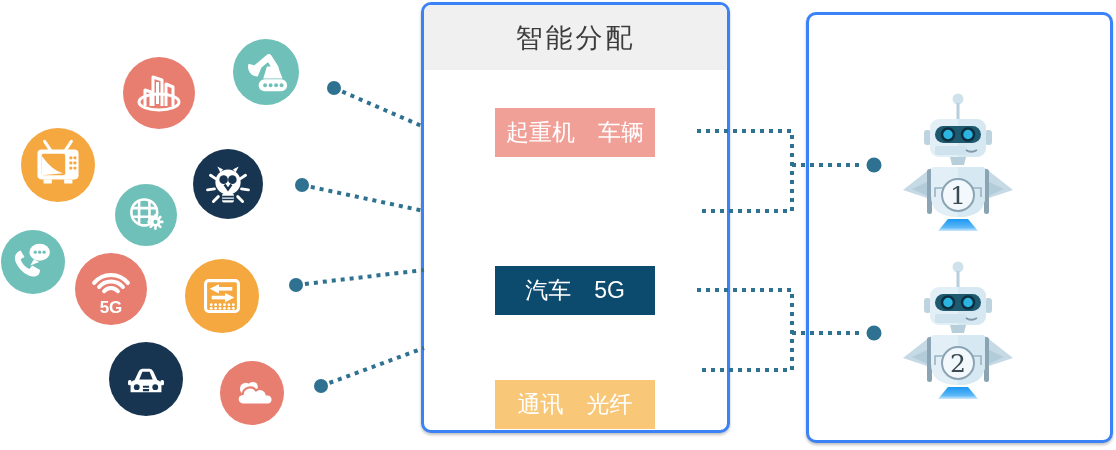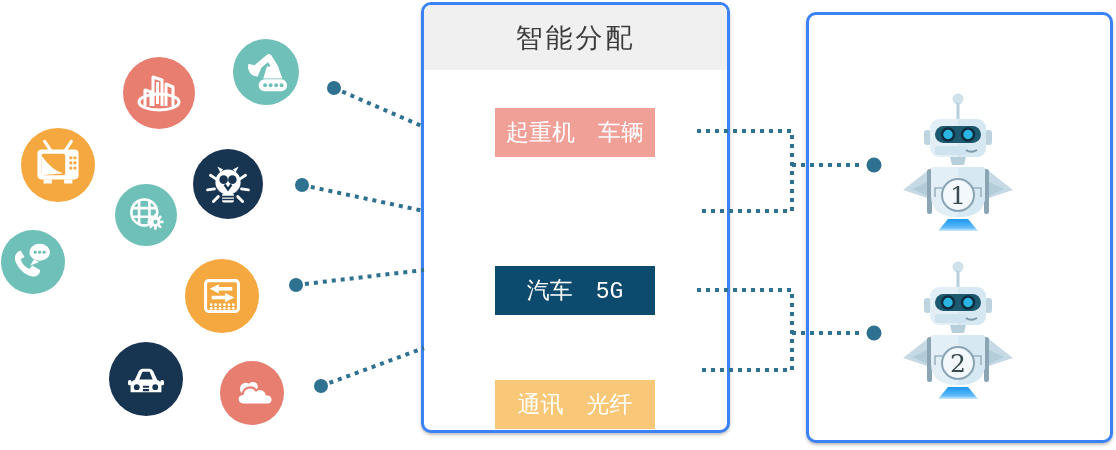--- a/index.html
+++ b/index.html
@@ -24,21 +24,21 @@
   .panel-mid{left:421px;top:2px;width:303px;height:425px;}
   .panel-right{left:806px;top:12px;width:301px;height:425px;}
   .panel-header{
     position:absolute;left:0;top:0;right:0;height:65px;background:#f0f0f0;
     border-radius:7px 7px 0 0;display:flex;align-items:center;justify-content:center;
     font-size:27px;color:#3c3c3c;letter-spacing:3px;
   }
   .alloc-label{
     position:absolute;left:71px;width:160px;height:49px;
     display:flex;align-items:center;justify-content:center;
-    color:#ffffff;font-size:23px;font-family:Liberation Mono, monospace;
+    color:#ffffff;font-size:23px;
   }
   .l1{top:103px;background:#F1A098;}
   .l2{top:182px;background:#8FCEC5;}
   .l3{top:261px;background:#0c4a6e;}
   .l4{top:340px;background:#F8C878;margin-top:35px;}
   .robot{position:absolute;width:116px;height:138px;}
   .robot svg{display:block;width:100%;height:100%;}
   .robot1{left:91px;top:78px;}
   .robot2{left:91px;top:246px;}
   .robot-number{font-family:"DejaVu Serif", serif;}
@@ -135,20 +135,30 @@
     <svg viewBox="0 0 72 72">
       <path d="M22,23 c-6,2 -8,8 -5,14 3.5,7 9.5,13 17,15 6,1.5 10,-2 10,-7 l-9,-5 -3,4 c-5,-2.5 -8.5,-6 -10,-11 l4.5,-2.5 z" fill="#fff"></path>
       <ellipse cx="43.5" cy="25" rx="11.5" ry="9.5" fill="#fff"></ellipse>
       <path d="M37,33 l-4,7 10,-4 z" fill="#fff"></path>
       <circle cx="38.5" cy="25" r="1.8" fill="#6FC0B8"></circle>
       <circle cx="43.5" cy="25" r="1.8" fill="#6FC0B8"></circle>
       <circle cx="48.5" cy="25" r="1.8" fill="#6FC0B8"></circle>
     </svg>
   </div>
 
+  <div class="cicon c-coral" style="left:75px;top:253px;width:72px;height:72px;">
+    <svg viewBox="0 0 72 72">
+      <g stroke="#fff" stroke-width="4" fill="none" stroke-linecap="round">
+        <path d="M29.1,38.2 A9,9 0 0 1 42.9,38.2"></path>
+        <path d="M24.1,34.0 A15.5,15.5 0 0 1 47.9,34.0"></path>
+        <path d="M19.1,29.9 A22,22 0 0 1 52.9,29.9"></path>
+      </g>
+      <text x="36" y="60" text-anchor="middle" font-size="17" font-weight="bold" fill="#fff">5G</text>
+    </svg>
+  </div>
 
   <div class="cicon c-orange" style="left:185px;top:259px;width:74px;height:74px;">
     <svg viewBox="0 0 72 72">
       <rect x="20" y="21" width="32" height="30" rx="3" stroke="#fff" stroke-width="3" fill="none"></rect>
       <path d="M33,29 H46" stroke="#fff" stroke-width="3.5"></path>
       <path d="M33,24.5 l-9,4.5 9,4.5 z" fill="#fff"></path>
       <path d="M26,37.5 H39" stroke="#fff" stroke-width="3.5"></path>
       <path d="M39,33 l9,4.5 -9,4.5 z" fill="#fff"></path>
       <g fill="#fff">
         <circle cx="25.5" cy="44.5" r="1.4"></circle>

